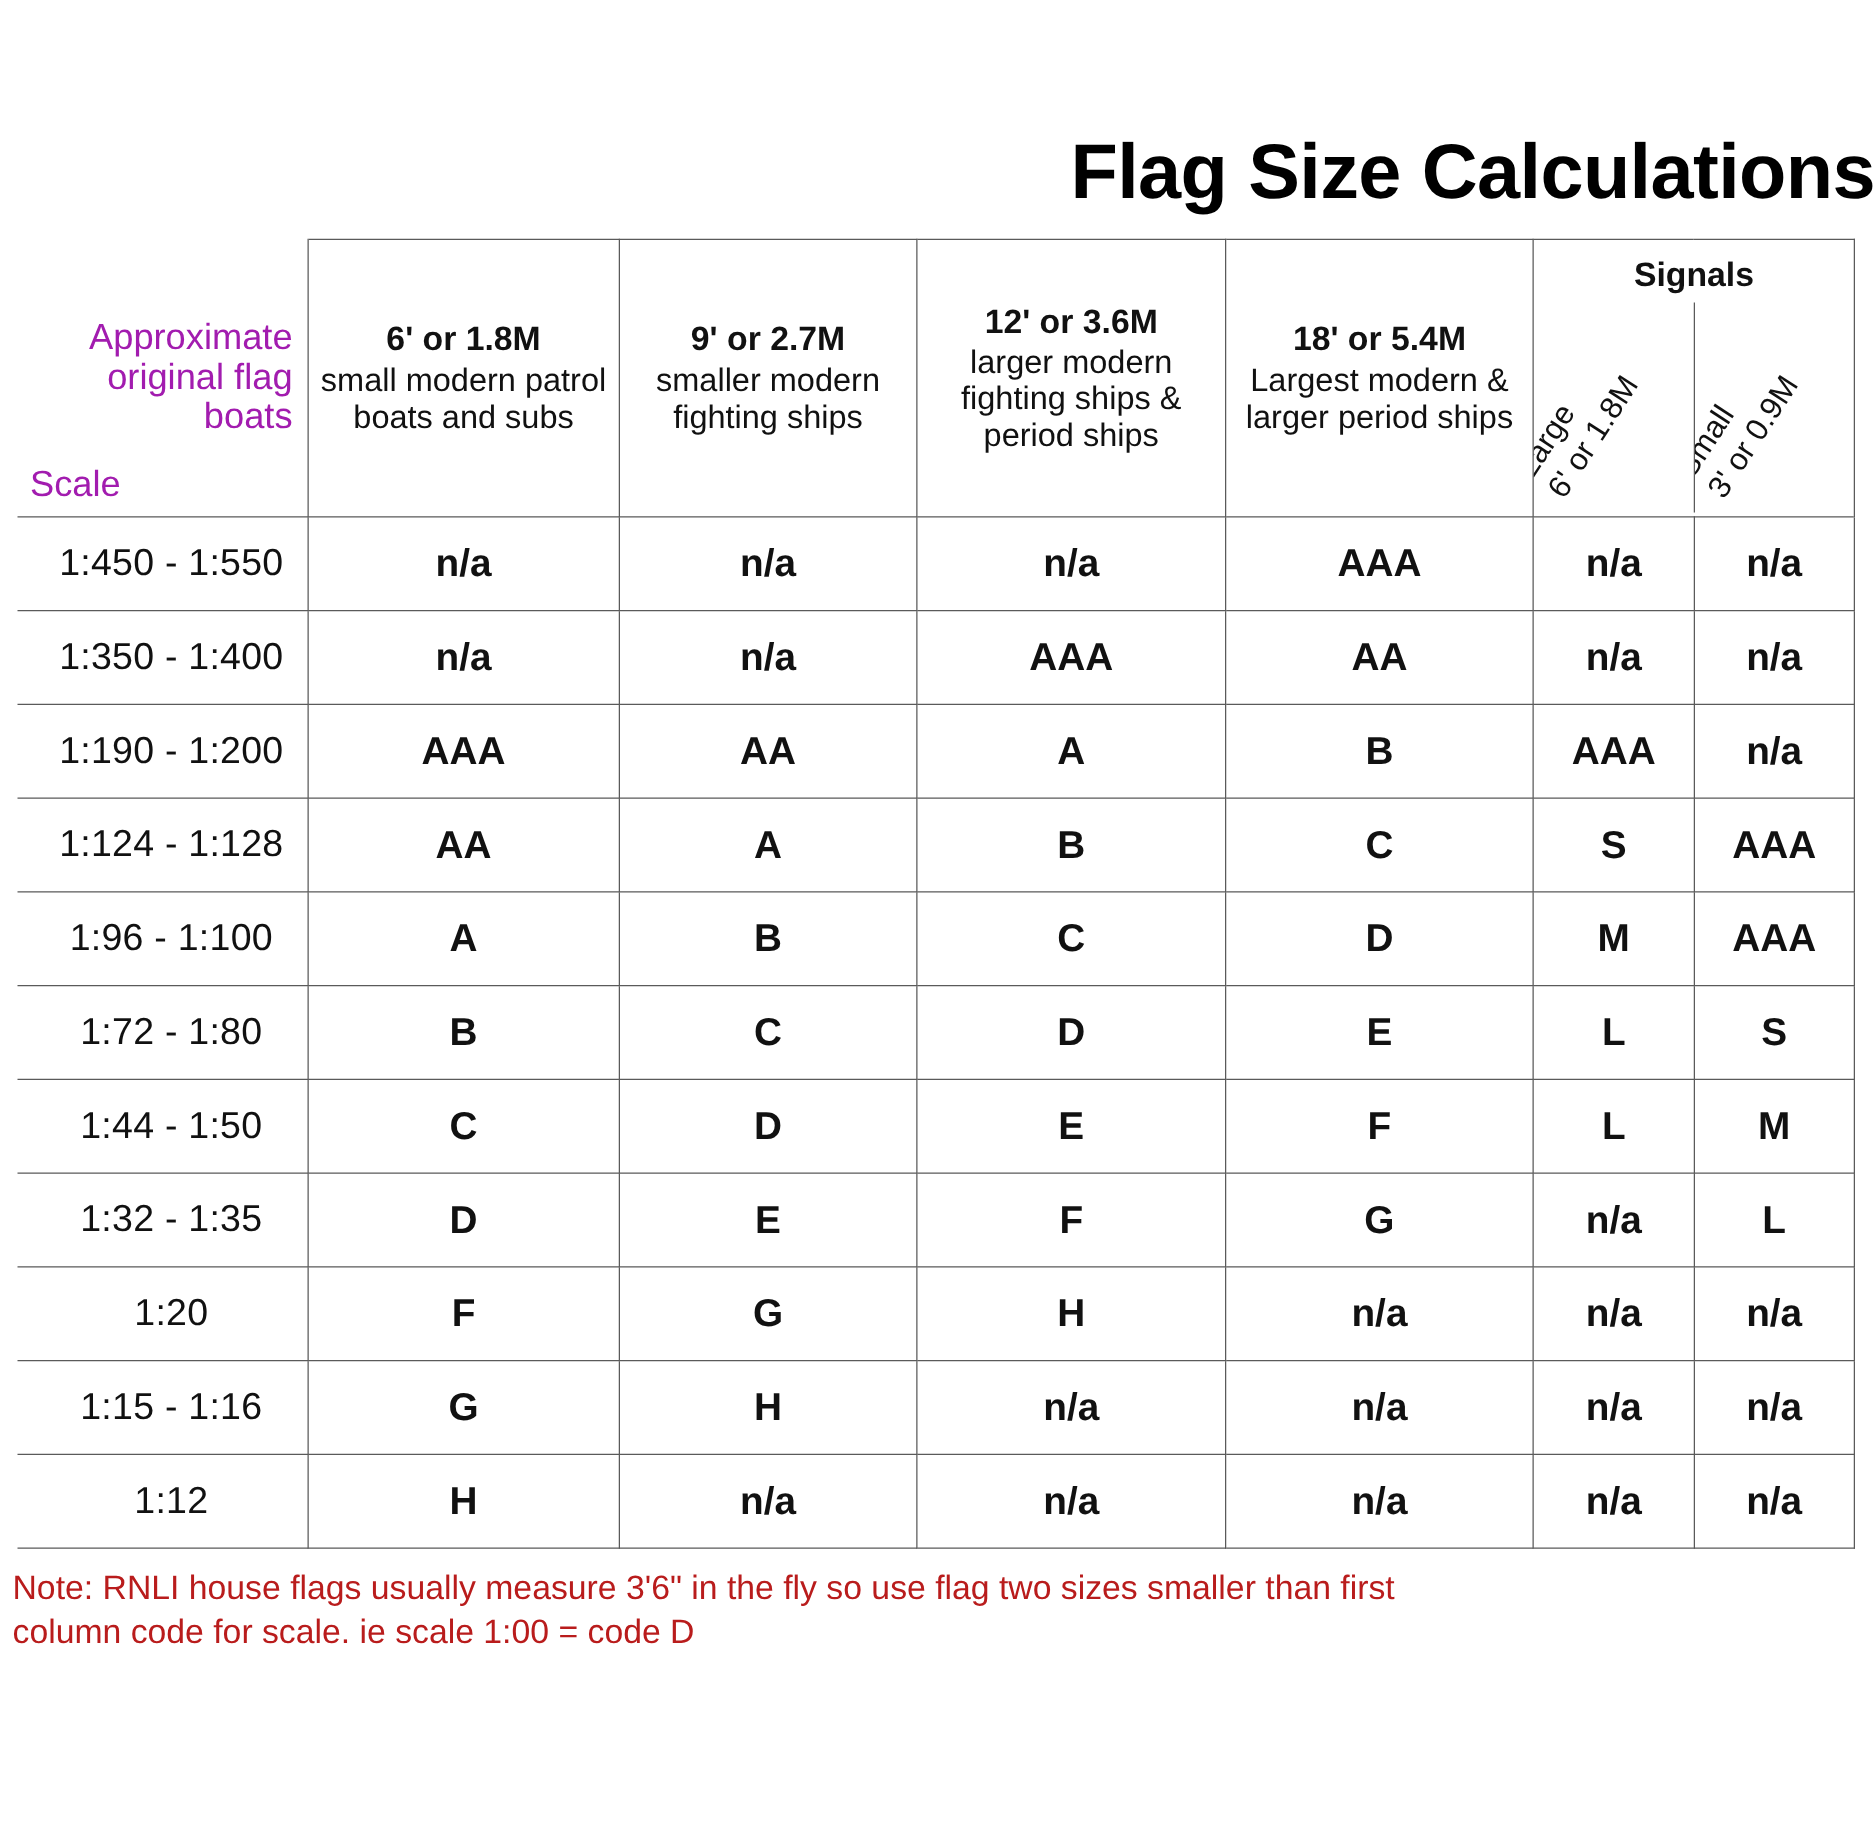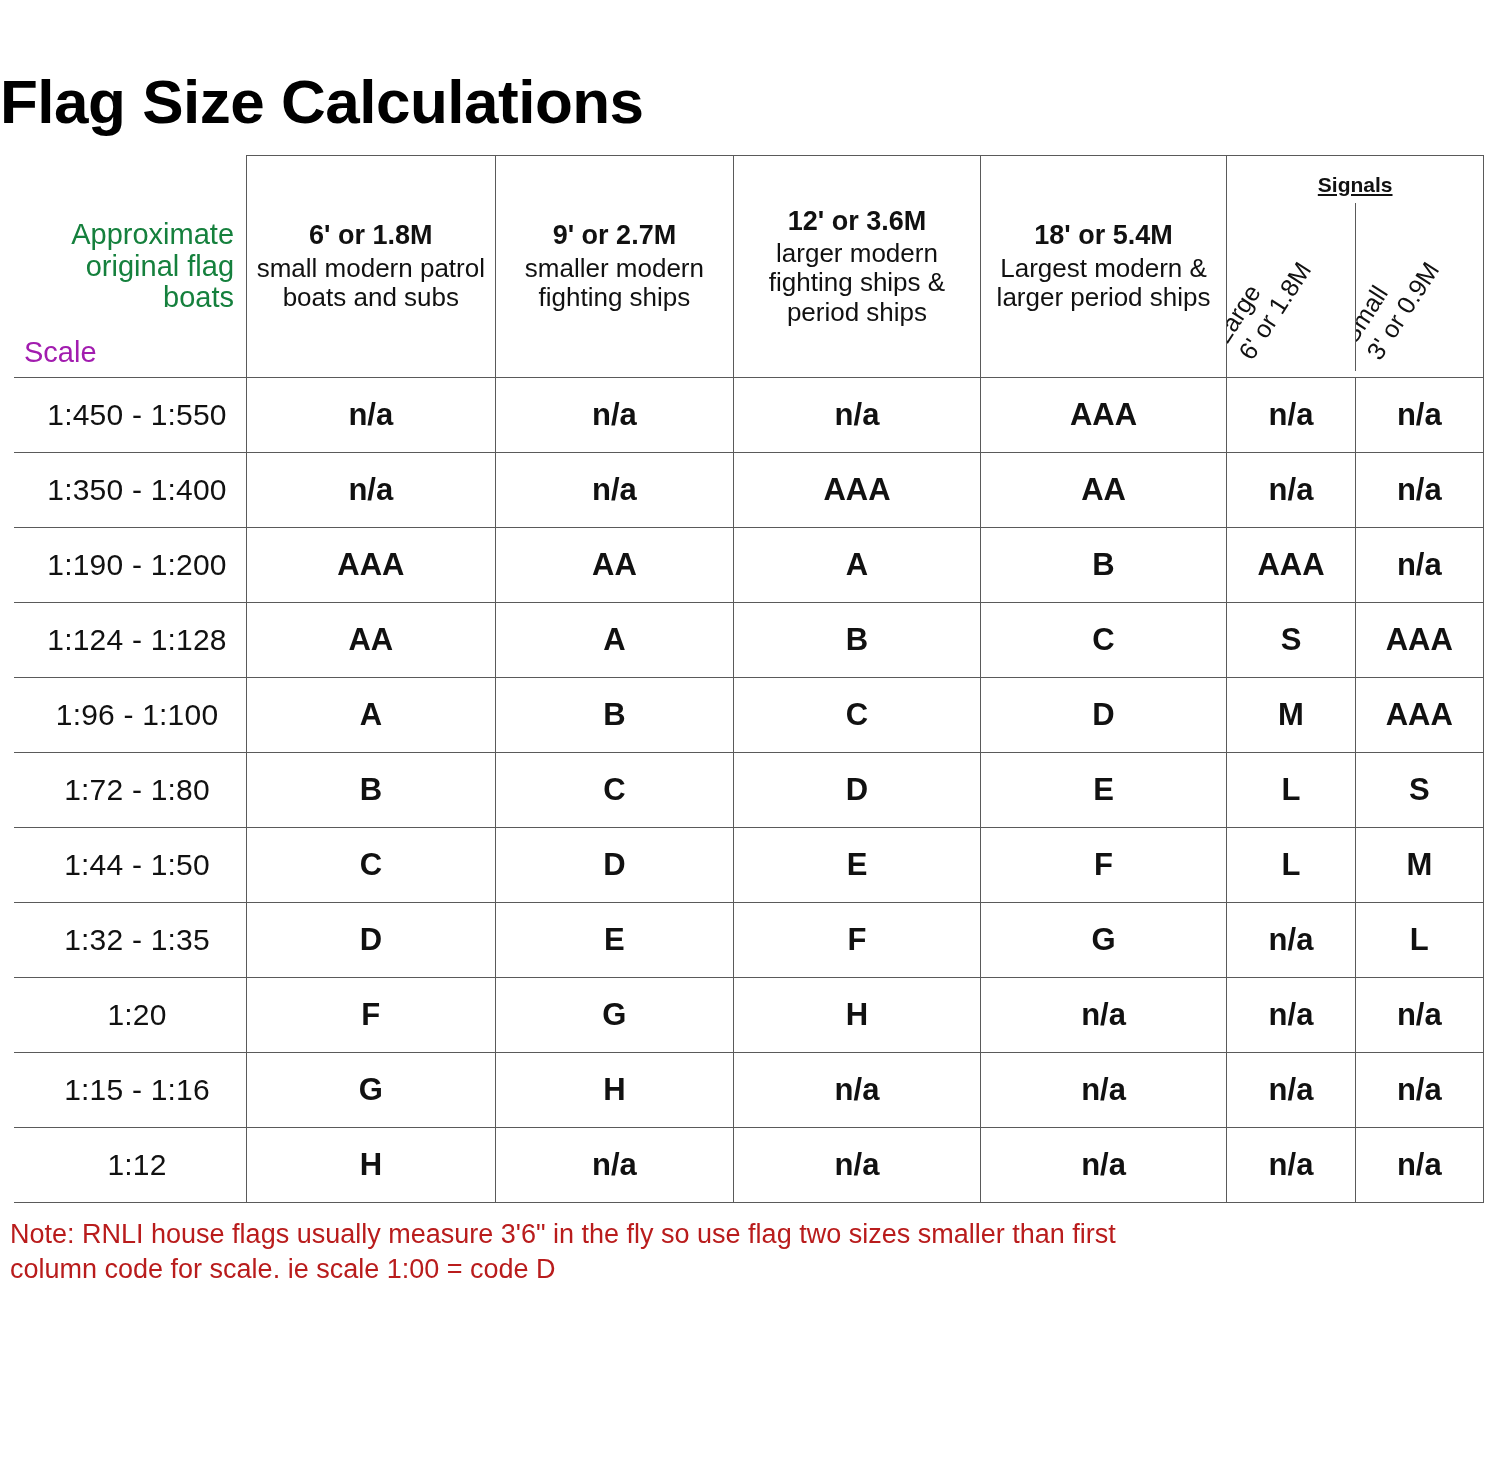--- a/index.html
+++ b/index.html
@@ -14,27 +14,28 @@
     color: #111111;
     overflow: hidden;
   }
   .page {
     position: relative;
     width: 1500px;
     height: 1475px;
     box-sizing: border-box;
   }
   .title {
-    text-align: left;
+    text-align: right;
     font-size: 62px;
     font-weight: bold;
     letter-spacing: -0.5px;
     padding-top: 66px;
     padding-bottom: 18px;
     color: #000;
+    margin-top: 36px;
   }
   table.flag-table {
     border-collapse: collapse;
     width: 1470px;
     margin: 0 14px 0 14px;
     table-layout: fixed;
   }
   table.flag-table td, table.flag-table th {
     border: 1.5px solid #5a5a5a;
     padding: 0;
@@ -57,21 +58,21 @@
     position: relative;
     text-align: right;
     padding: 6px 12px 6px 8px !important;
     vertical-align: top;
   }
   .corner-top {
     font-size: 29px;
     line-height: 1.08;
     text-align: right;
     font-weight: normal;
-    color: #15803d;
+    color: #a21caf;
   }
   .corner-bottom {
     position: absolute;
     left: 10px;
     bottom: 8px;
     font-size: 29px;
     font-weight: normal;
     color: #a21caf;
   }
   .hdr-cell {
@@ -93,24 +94,23 @@
     padding: 0 !important;
     vertical-align: top;
     border-bottom: none !important;
   }
   .signals-wrap {
     height: 100%;
     display: flex;
     flex-direction: column;
   }
   .signals-title {
-    font-size: 21px;
+    font-size: 27px;
     font-weight: bold;
     padding: 10px 0 6px 0;
-    text-decoration: underline;
   }
   .signals-subrow {
     display: flex;
     flex: 1;
   }
   .signals-sub {
     flex: 1;
     position: relative;
     height: 168px;
     overflow: hidden;

